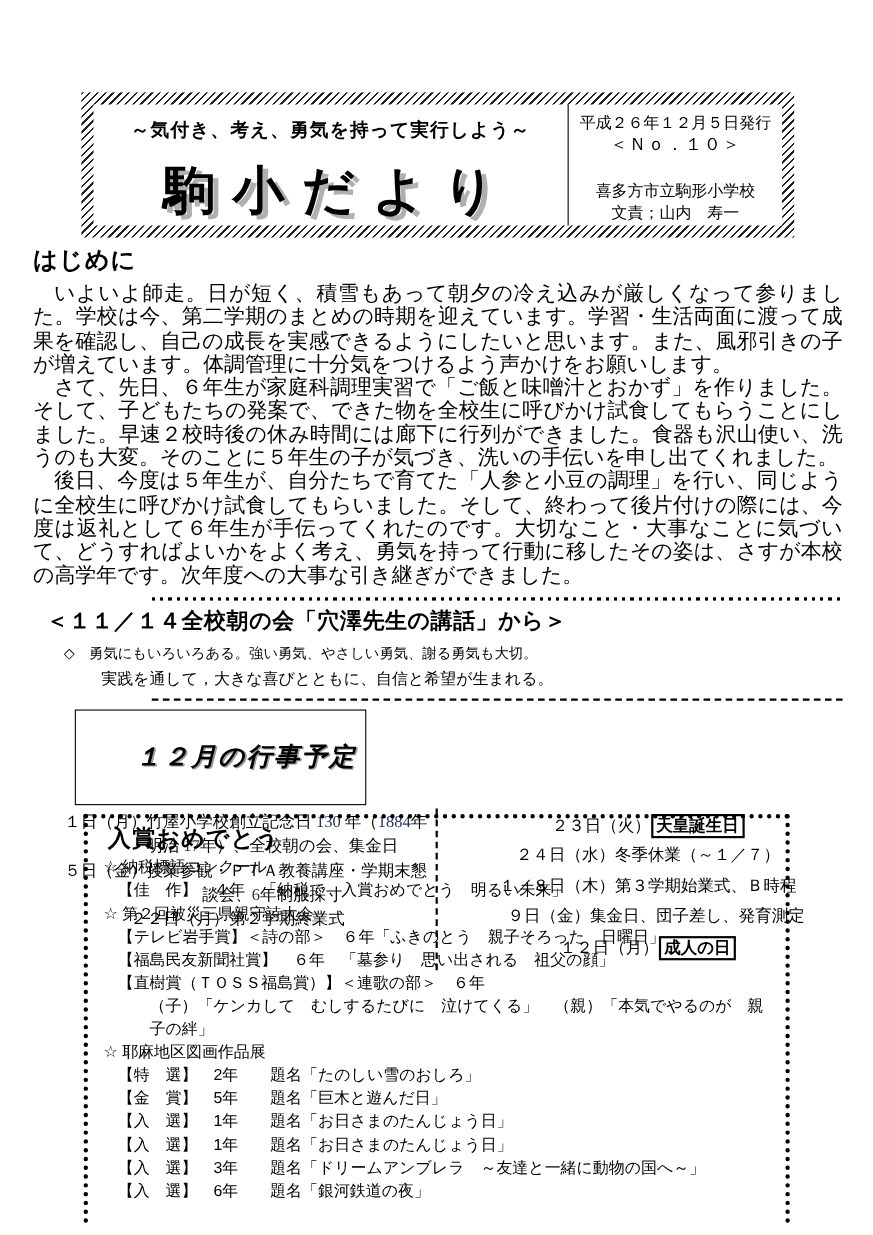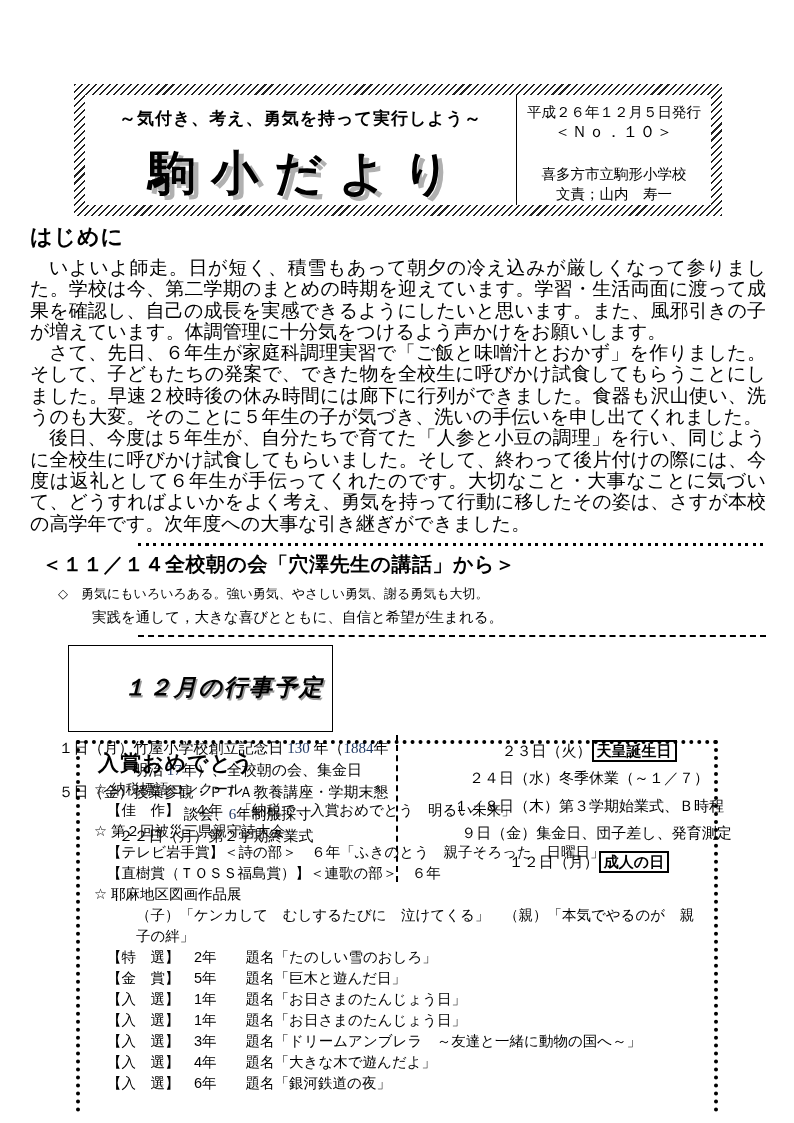--- a/index.html
+++ b/index.html
@@ -127,27 +127,27 @@
   </div>
 
   <div class="awards-frame">
     <div class="awards-inner">
       <div class="awards-title">入賞おめでとう</div>
       <div id="awards-list">
           <div class="arow star">☆ 納税標語コンクール</div>
           <div class="arow item">【佳　作】　４年　「納税で　入賞おめでとう　明るい未来」</div>
           <div class="arow star">☆ 第２回被災三県親守詩大会</div>
           <div class="arow item">【テレビ岩手賞】＜詩の部＞　６年「ふきのとう　親子そろった　日曜日」</div>
+          <div class="arow item">【福島民友新聞社賞】　６年　「墓参り　思い出される　祖父の顔」</div>
           <div class="arow item">【直樹賞（ＴＯＳＳ福島賞）】＜連歌の部＞　６年</div>
+          <div class="arow sub">（子）「ケンカして　むしするたびに　泣けてくる」　（親）「本気でやるのが　親子の絆」</div>
           <div class="arow star">☆ 耶麻地区図画作品展</div>
-          <div class="arow sub">（子）「ケンカして　むしするたびに　泣けてくる」　（親）「本気でやるのが　親子の絆」</div>
           <div class="arow item">【特　選】　2年　　題名「たのしい雪のおしろ」</div>
           <div class="arow item">【金　賞】　5年　　題名「巨木と遊んだ日」</div>
           <div class="arow item">【入　選】　1年　　題名「お日さまのたんじょう日」</div>
           <div class="arow item">【入　選】　1年　　題名「お日さまのたんじょう日」</div>
           <div class="arow item">【入　選】　3年　　題名「ドリームアンブレラ　～友達と一緒に動物の国へ～」</div>
-          <div class="arow item">【入　選】　4年　　題名「大きな木で遊んだよ」</div>
           <div class="arow item">【入　選】　6年　　題名「銀河鉄道の夜」</div>
         </div>
     </div>
   </div>
 
 </div>
 
 </body></html>

